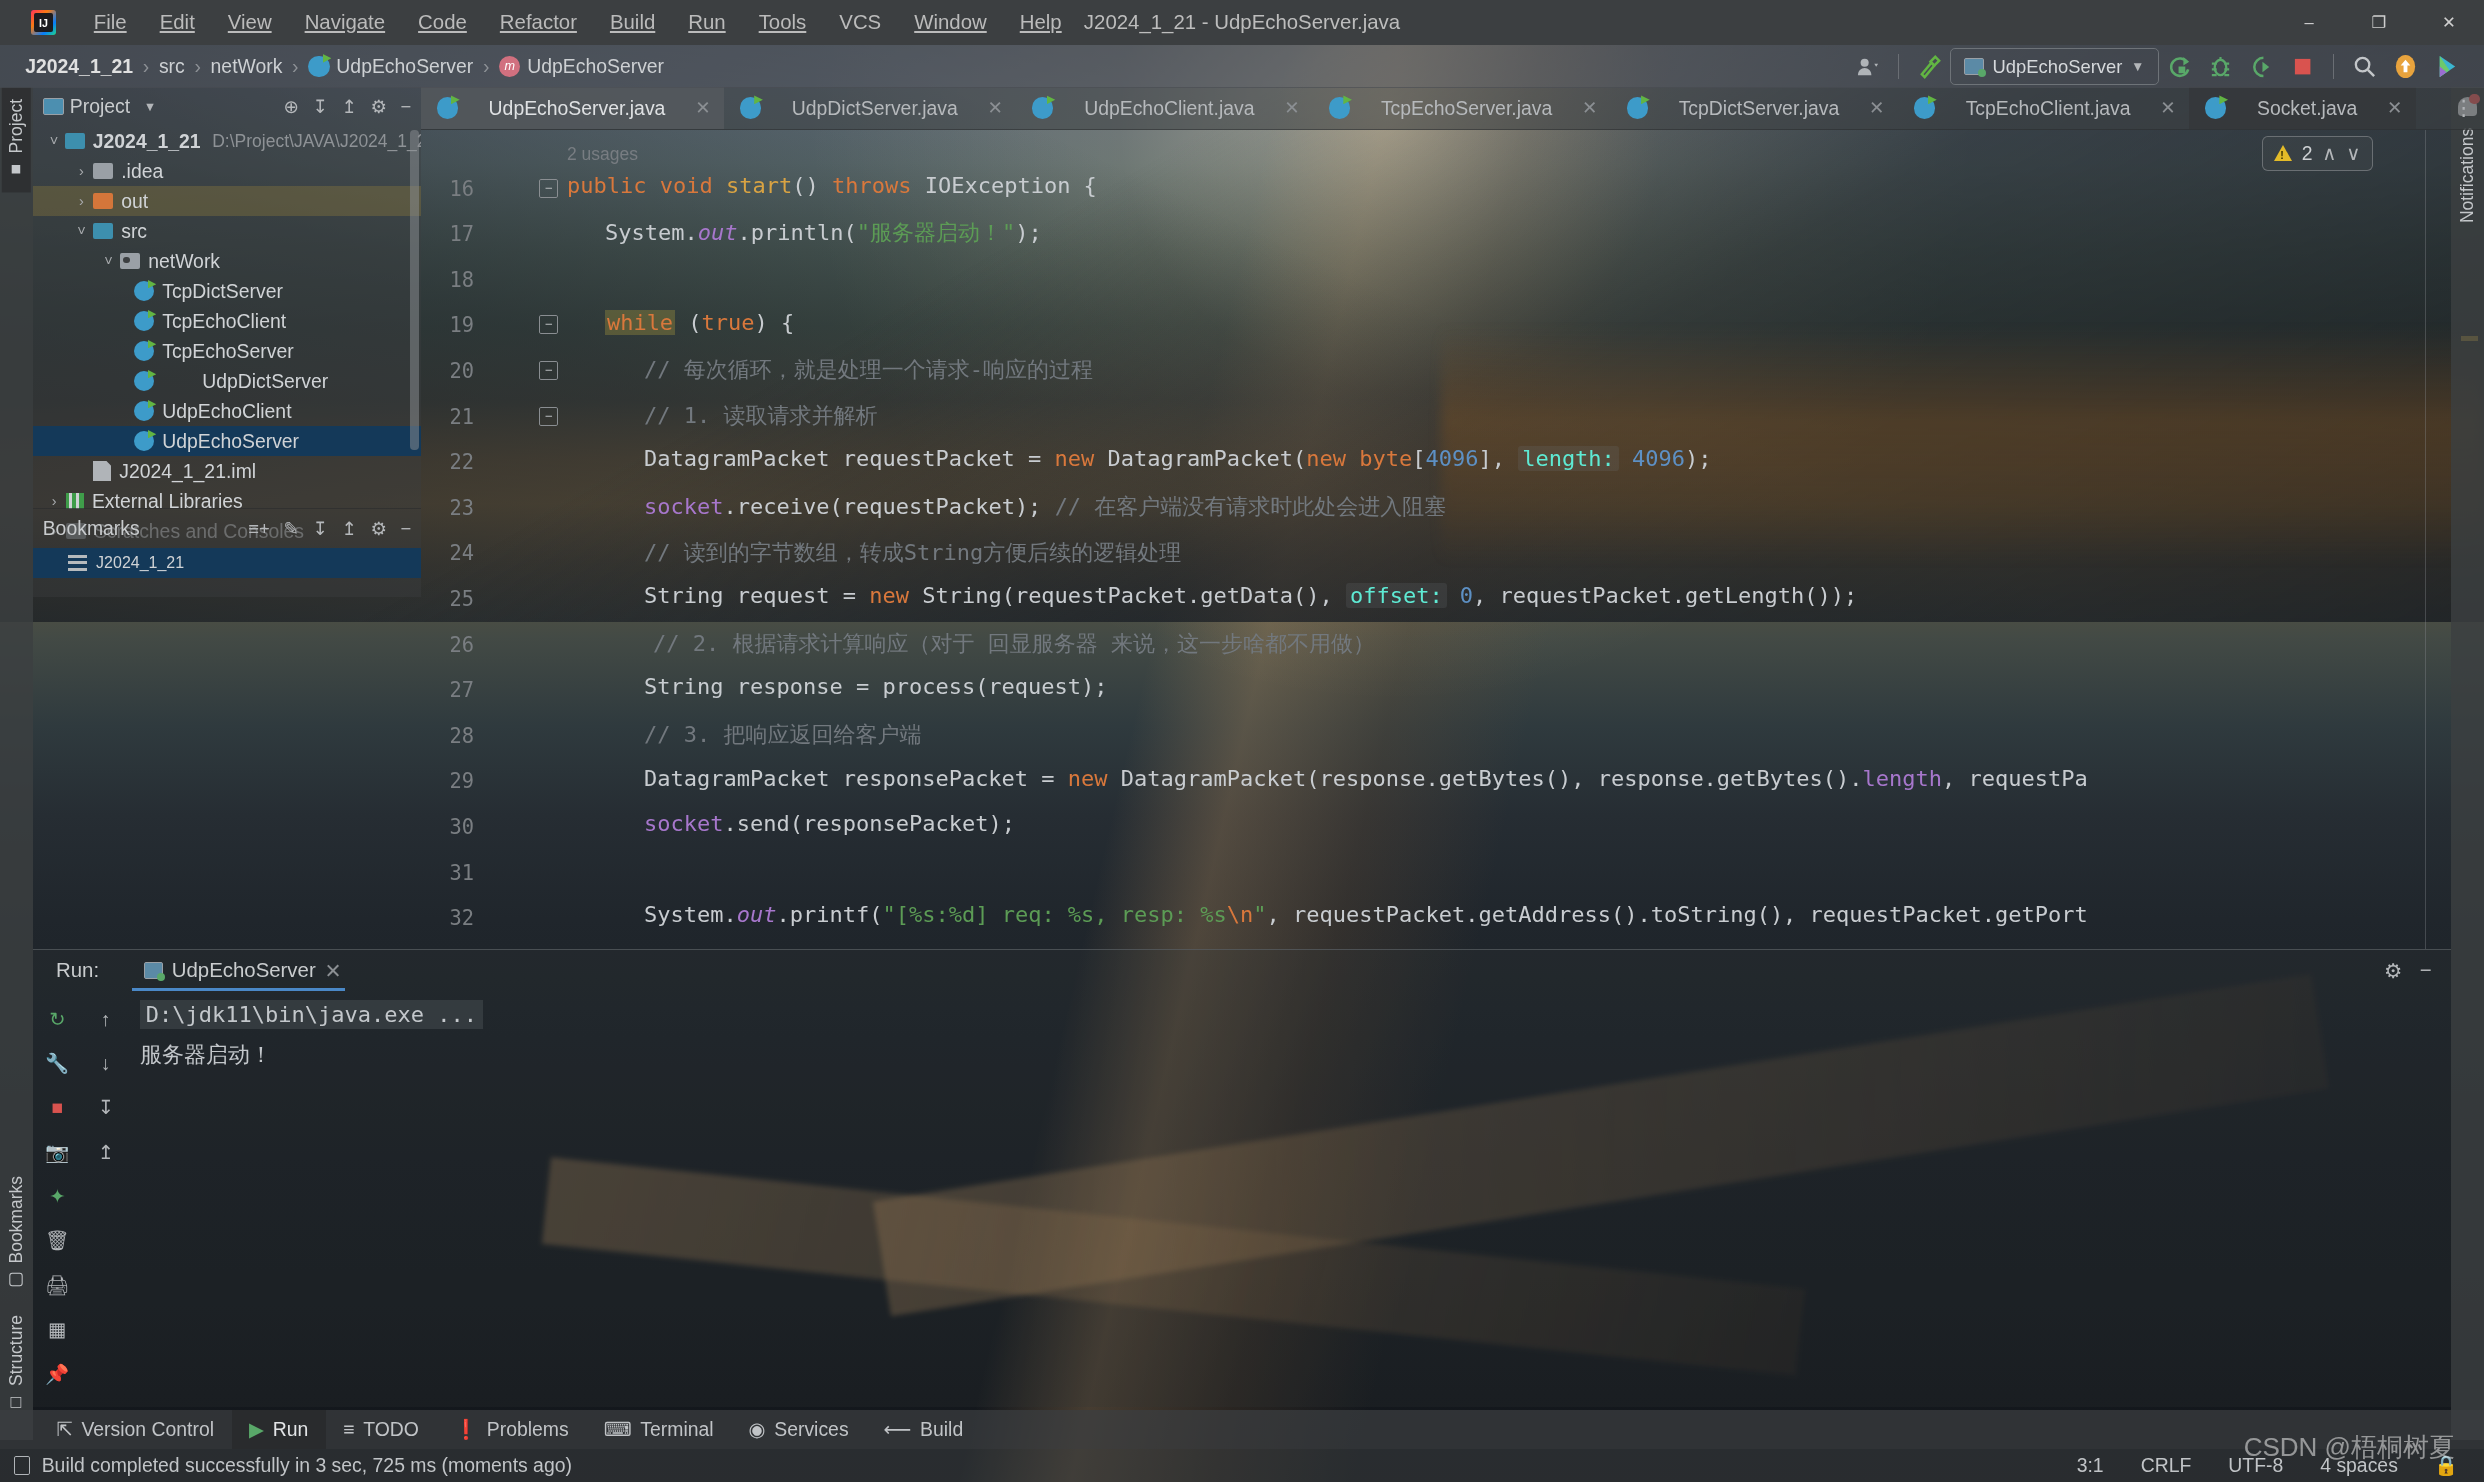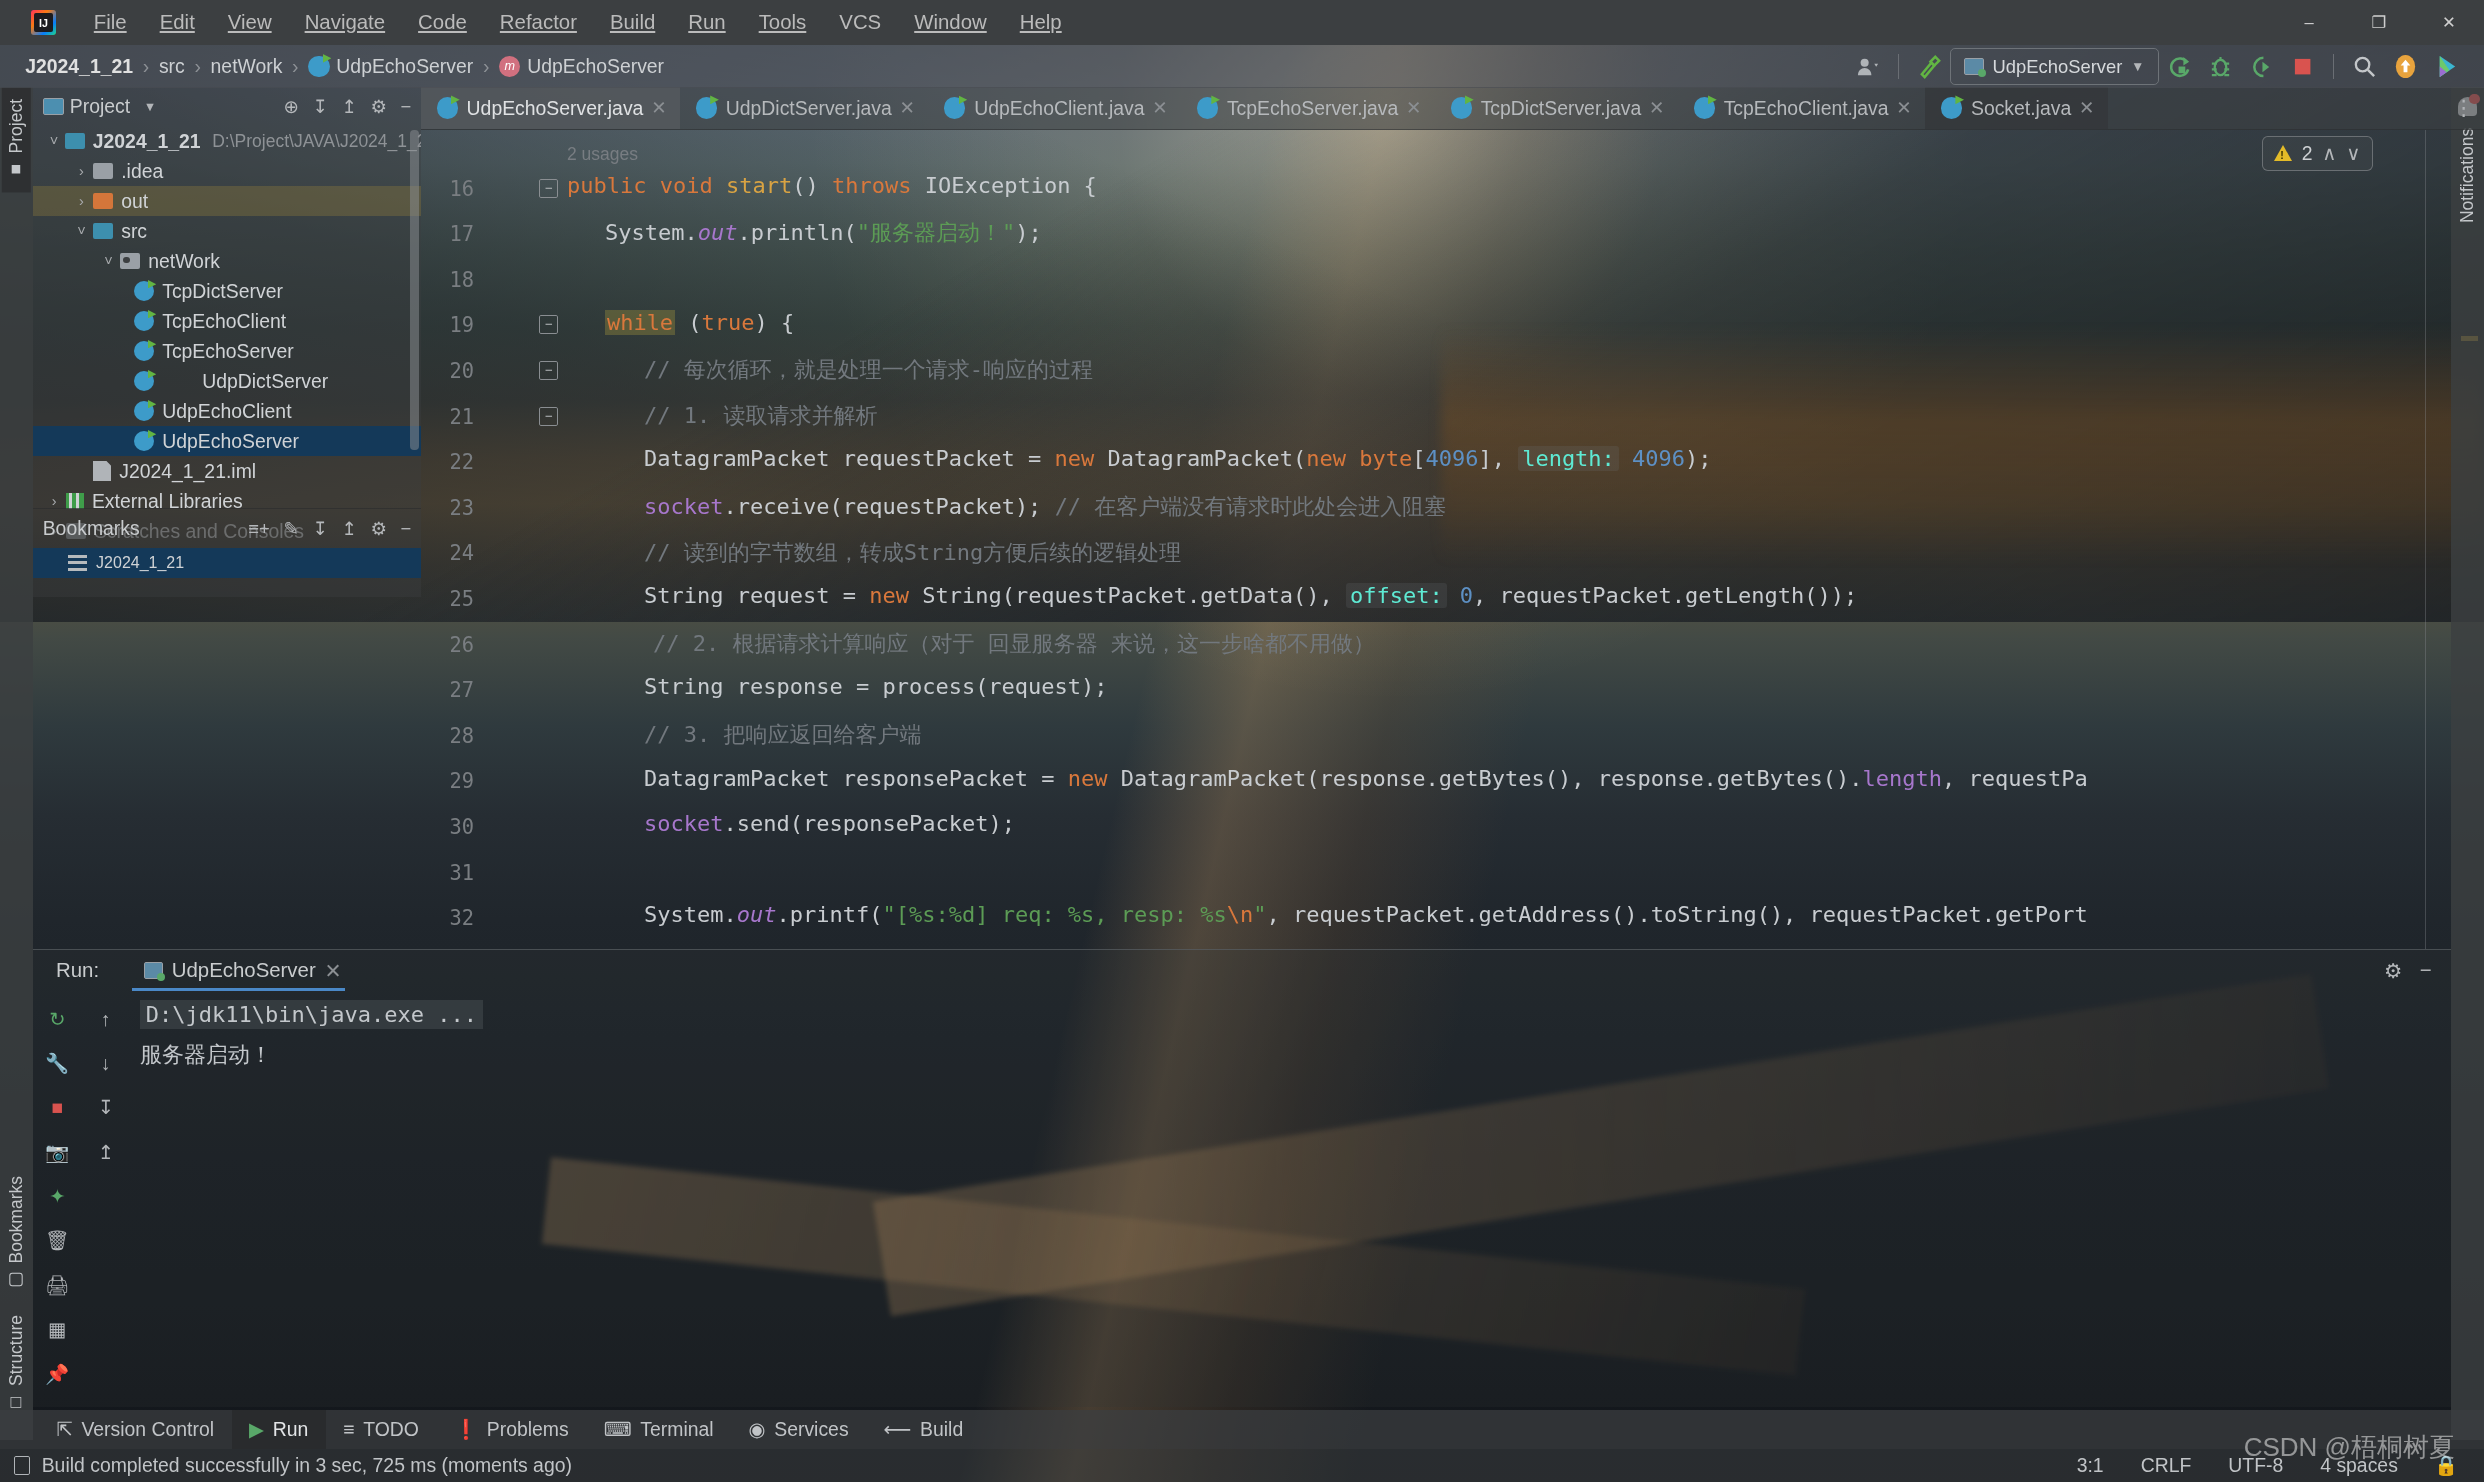--- a/index.html
+++ b/index.html
@@ -122,21 +122,21 @@
   .cfg-ico:after{content:"";position:absolute;right:-2.9px;bottom:-2.9px;width:7.8px;height:7.8px;border-radius:50%;background:#59a869;}
 
   
   #tabstrip {
     top:87px; left:421px; width:2063px; height:43px;
     background: rgba(60,63,65,0.55);
     display:flex; align-items:stretch; z-index:8;
     border-bottom:1px solid rgba(40,42,44,0.5);
   }
   .etab{
-    display:flex;align-items:center;gap:2px;padding:0 13.6px 0 15.5px;
+    display:flex;align-items:center;gap:24px;padding:0 13.6px 0 15.5px;
     color:#b6b9bc;font-size:19.4px;white-space:nowrap;position:relative;
   }
   .etab.active{ background: rgba(87,91,95,0.72); color:#dfe1e3;}
   .etab .x{ color:#8b8f93;font-size:18.4px;margin-left:5.8px;}
   .tabstrip-right{ margin-left:auto; display:flex; align-items:center; padding-right:9.7px;}
   .vdots{ color:#b0b3b6; font-size:21.3px; letter-spacing:0; line-height:0.7; text-align:center;}
 
   
   #leftstripe{
     top:87px;left:0;width:33px;height:1353px;
@@ -289,20 +289,21 @@
   <div class="menu-item"><span class="mn">View</span></div>
   <div class="menu-item"><span class="mn">Navigate</span></div>
   <div class="menu-item"><span class="mn">Code</span></div>
   <div class="menu-item"><span class="mn">Refactor</span></div>
   <div class="menu-item"><span class="mn">Build</span></div>
   <div class="menu-item"><span class="mn">Run</span></div>
   <div class="menu-item"><span class="mn">Tools</span></div>
   <div class="menu-item"><span>VCS</span></div>
   <div class="menu-item"><span class="mn">Window</span></div>
   <div class="menu-item"><span class="mn">Help</span></div>
+  <div id="win-title">J2024_1_21 - UdpEchoServer.java</div>
   <div id="win-buttons">
     <div class="win-btn">–</div>
     <div class="win-btn">❐</div>
     <div class="win-btn close">✕</div>
   </div>
 </div>
 
 <div id="navbar" class="pane">
   <div class="crumbs">
     <div class="crumb bold">

